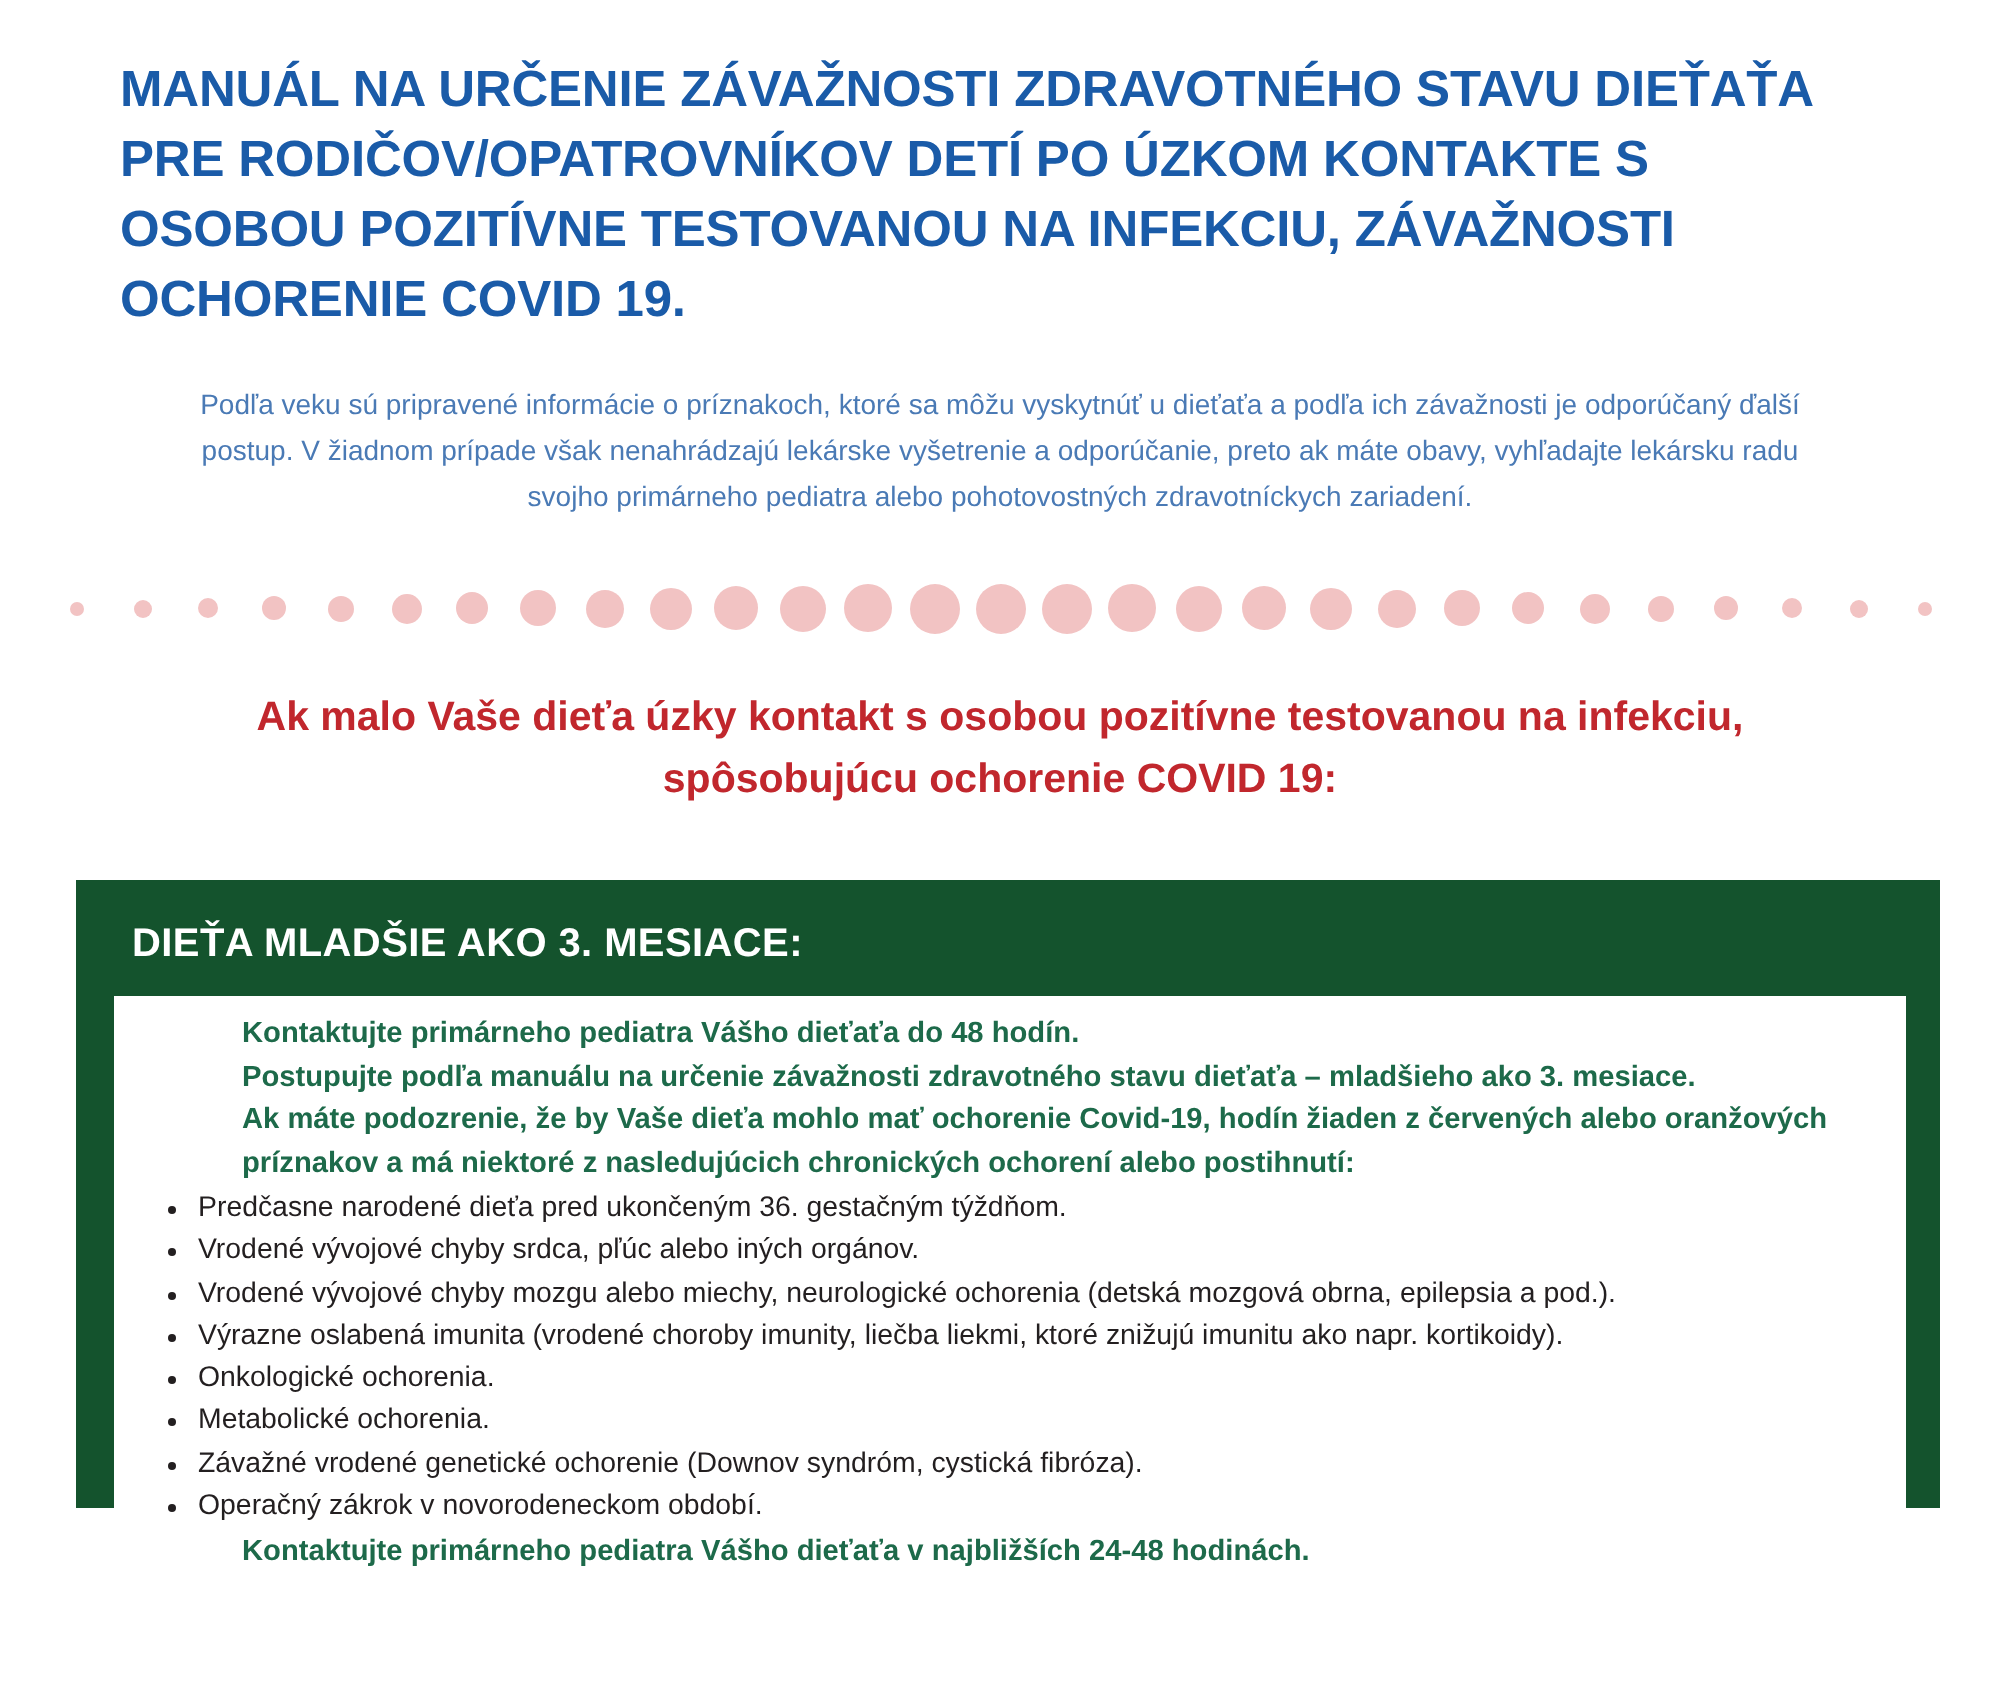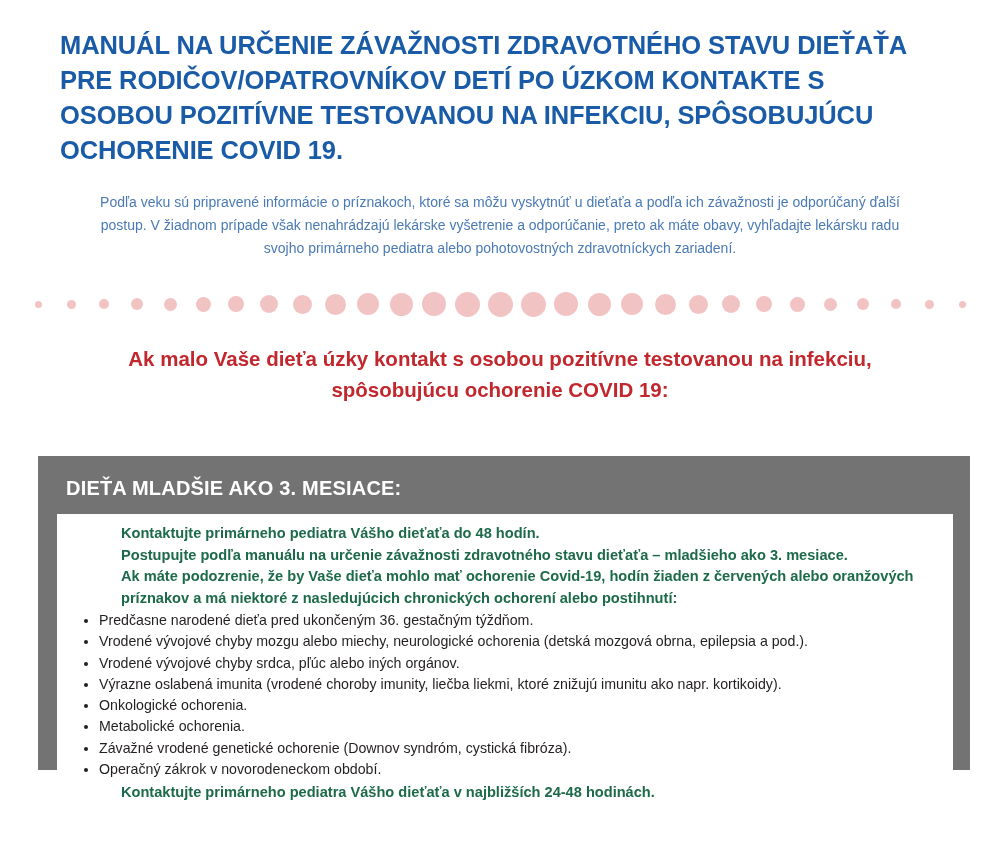--- a/index.html
+++ b/index.html
@@ -68,24 +68,24 @@
     font-weight: bold;
     font-size: 20.5px;
     line-height: 31px;
     white-space: nowrap;
   }
 
   
   .orange-box {
     position: absolute;
     left: 38px;
-    top: 456px;
+    top: 440px;
     width: 932px;
     height: 314px;
-    background: #737373;
+    background: #14532d;
     box-sizing: border-box;
   }
   .orange-title {
     color: #ffffff;
     font-weight: bold;
     font-size: 20px;
     letter-spacing: 0.2px;
     padding: 21px 0 0 28px;
   }
   .white-panel {
@@ -134,21 +134,21 @@
   .closing-line {
     margin-top: 2px;
   }
 </style>
 </head>
 <body>
 
 <div class="title-block">
   <div class="title-line">MANUÁL NA URČENIE ZÁVAŽNOSTI ZDRAVOTNÉHO STAVU DIEŤAŤA</div>
   <div class="title-line">PRE RODIČOV/OPATROVNÍKOV DETÍ PO ÚZKOM KONTAKTE S</div>
-  <div class="title-line">OSOBOU POZITÍVNE TESTOVANOU NA INFEKCIU, SPÔSOBUJÚCU</div>
+  <div class="title-line">OSOBOU POZITÍVNE TESTOVANOU NA INFEKCIU, ZÁVAŽNOSTI</div>
   <div class="title-line">OCHORENIE COVID 19.</div>
 </div>
 
 <div class="intro-block">
   <div class="intro-line">Podľa veku sú pripravené informácie o príznakoch, ktoré sa môžu vyskytnúť u dieťaťa a podľa ich závažnosti je odporúčaný ďalší</div>
   <div class="intro-line">postup. V žiadnom prípade však nenahrádzajú lekárske vyšetrenie a odporúčanie, preto ak máte obavy, vyhľadajte lekársku radu</div>
   <div class="intro-line">svojho primárneho pediatra alebo pohotovostných zdravotníckych zariadení.</div>
 </div>
 
 <div class="dot-divider" id="dot-divider">
@@ -250,22 +250,22 @@
   <div class="orange-title">DIEŤA MLADŠIE AKO 3. MESIACE:</div>
 
   <div class="white-panel">
     <div class="green-line">Kontaktujte primárneho pediatra Vášho dieťaťa do 48 hodín.</div>
     <div class="green-line">Postupujte podľa manuálu na určenie závažnosti zdravotného stavu dieťaťa – mladšieho ako 3. mesiace.</div>
     <div class="green-line">Ak máte podozrenie, že by Vaše dieťa mohlo mať ochorenie Covid-19, hodín žiaden z červených alebo oranžových</div>
     <div class="green-line">príznakov a má niektoré z nasledujúcich chronických ochorení alebo postihnutí:</div>
 
     <ul class="bullet-list" id="bullet-list">
         <li class="bullet-item">Predčasne narodené dieťa pred ukončeným 36. gestačným týždňom.</li>
+        <li class="bullet-item">Vrodené vývojové chyby srdca, pľúc alebo iných orgánov.</li>
         <li class="bullet-item">Vrodené vývojové chyby mozgu alebo miechy, neurologické ochorenia (detská mozgová obrna, epilepsia a pod.).</li>
-        <li class="bullet-item">Vrodené vývojové chyby srdca, pľúc alebo iných orgánov.</li>
         <li class="bullet-item">Výrazne oslabená imunita (vrodené choroby imunity, liečba liekmi, ktoré znižujú imunitu ako napr. kortikoidy).</li>
         <li class="bullet-item">Onkologické ochorenia.</li>
         <li class="bullet-item">Metabolické ochorenia.</li>
         <li class="bullet-item">Závažné vrodené genetické ochorenie (Downov syndróm, cystická fibróza).</li>
         <li class="bullet-item">Operačný zákrok v novorodeneckom období.</li>
       </ul>
 
     <div class="green-line closing-line">Kontaktujte primárneho pediatra Vášho dieťaťa v najbližších 24-48 hodinách.</div>
   </div>
 </div>

